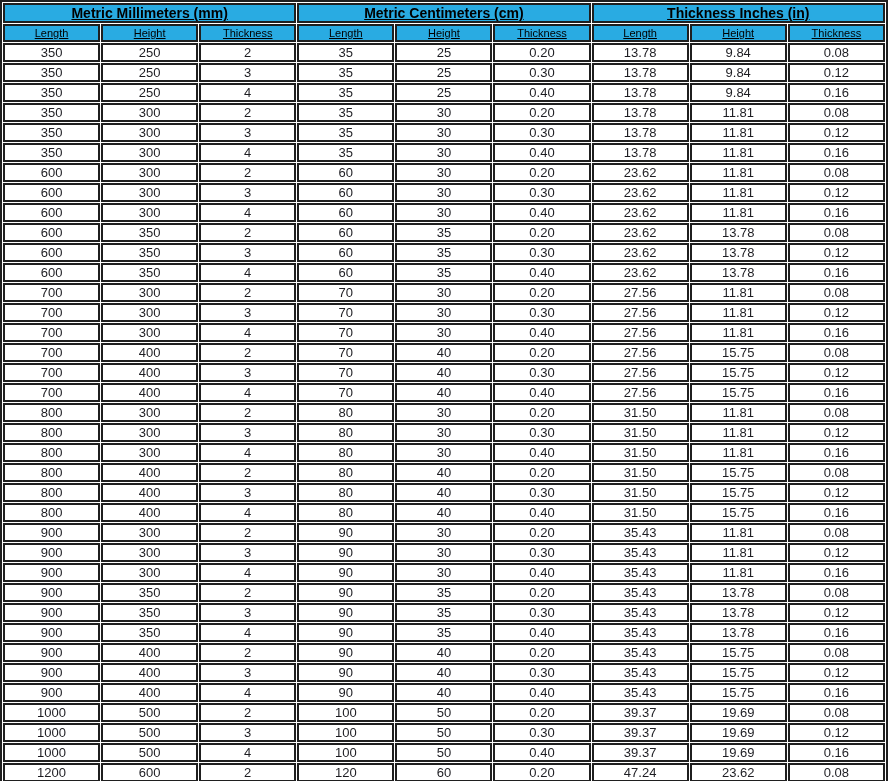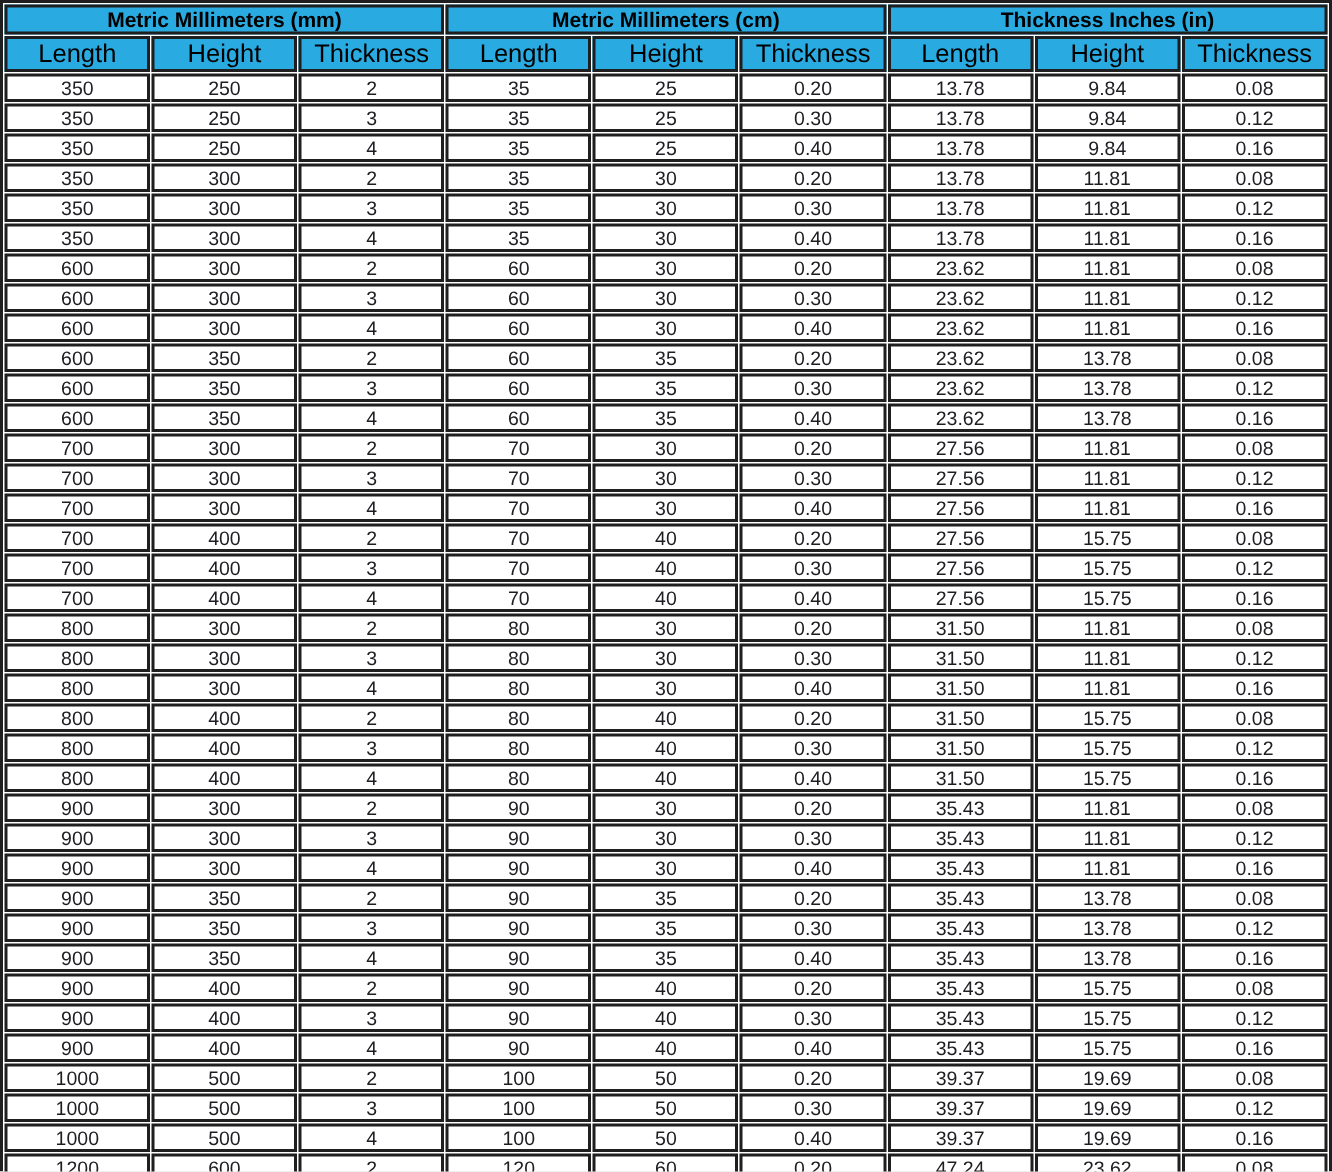--- a/index.html
+++ b/index.html
@@ -33,30 +33,31 @@
     border: 2px solid var(--border);
     text-align: center;
     vertical-align: middle;
     padding: 0;
     overflow: hidden;
     white-space: nowrap;
   }
   thead th {
     background: var(--header-bg);
     color: var(--header-text);
+    text-decoration: underline;
   }
   tr.group-header-row { height: 19px; }
   tr.column-header-row { height: 18px; }
   th.group-header {
     font-weight: bold;
     font-size: 14px;
   }
   th.col-header {
     font-weight: normal;
-    font-size: 17px;
+    font-size: 11px;
   }
   tbody td {
     color: var(--data-text);
     font-size: 13px;
     font-weight: normal;
     background: #ffffff;
   }
 </style>
 </head>
 <body>
@@ -70,21 +71,21 @@
       <col style="width:11.11%">
         <col style="width:11.11%">
         <col style="width:11.11%">
       <col style="width:11.11%">
         <col style="width:11.11%">
         <col style="width:11.12%">
     </colgroup>
     <thead>
       <tr class="group-header-row">
         <th colspan="3" class="group-header">Metric Millimeters (mm)</th>
-        <th colspan="3" class="group-header">Metric Millimeters (cm)</th>
+        <th colspan="3" class="group-header">Metric Centimeters (cm)</th>
         <th colspan="3" class="group-header">Thickness Inches (in)</th>
       </tr>
       <tr class="column-header-row">
         <th class="col-header">Length</th>
         <th class="col-header">Height</th>
         <th class="col-header">Thickness</th>
         <th class="col-header">Length</th>
         <th class="col-header">Height</th>
         <th class="col-header">Thickness</th>
         <th class="col-header">Length</th>

